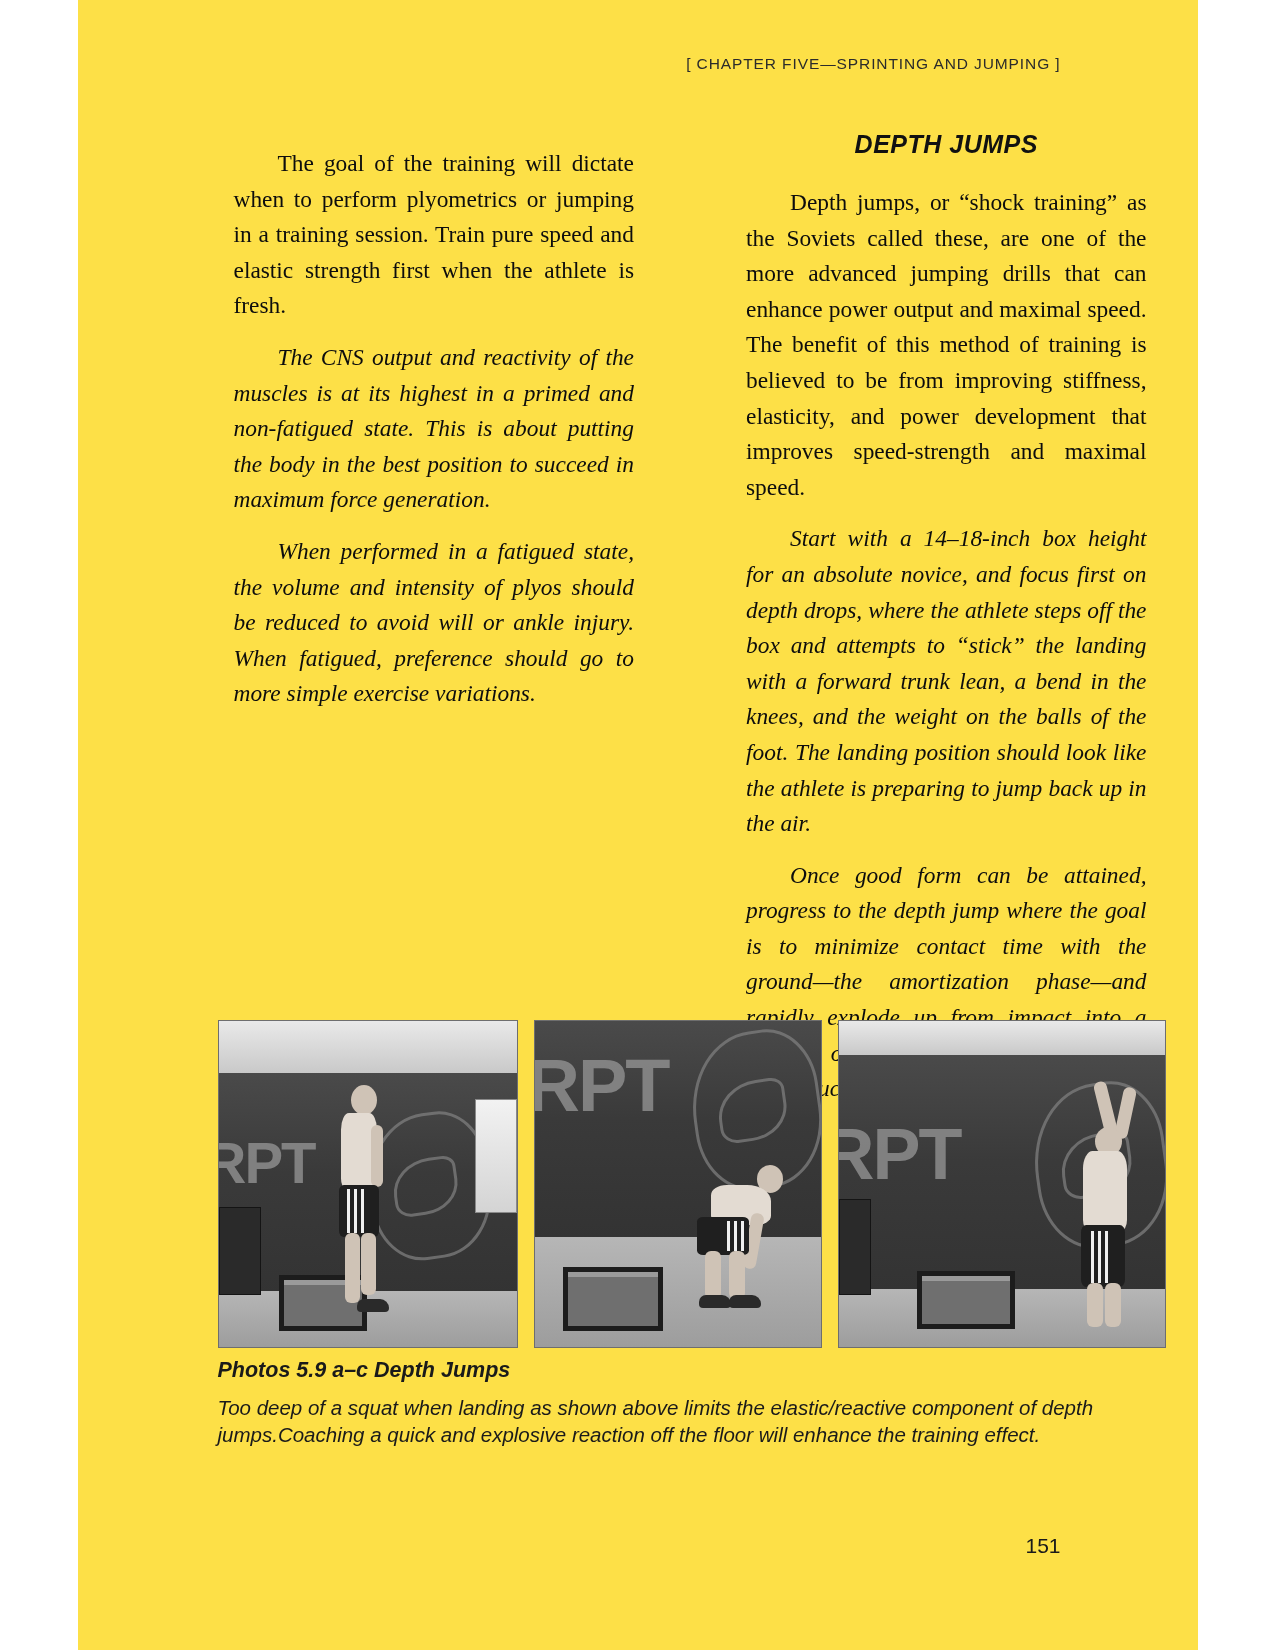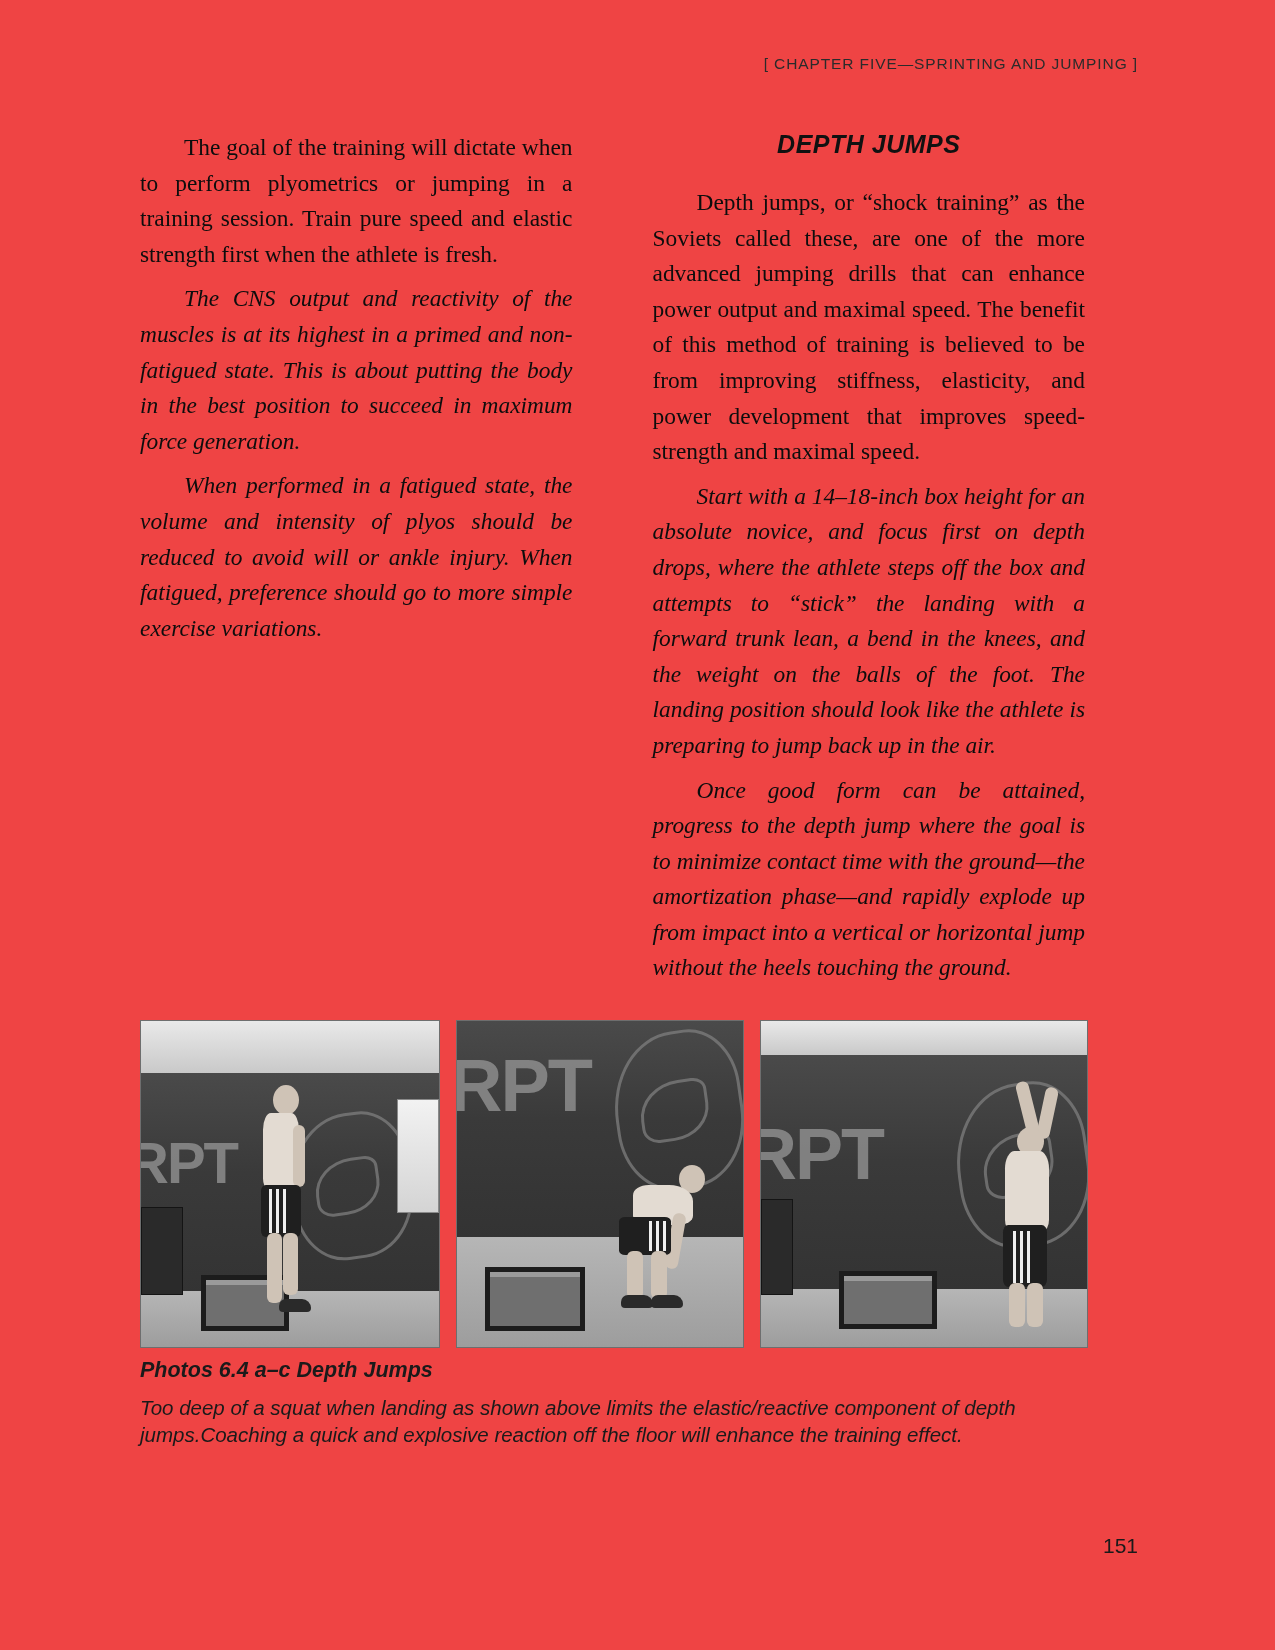--- a/index.html
+++ b/index.html
@@ -2,23 +2,23 @@
 <html><head>
 <meta charset="utf-8">
 <style>
   html, body {
     margin: 0;
     padding: 0;
     background: #ffffff;
   }
   .page {
     position: relative;
-    width: 1275px;
+    width: 1120px;
     height: 1650px;
-    background: #ef4444;
+    background: #fde047;
     margin: 0 auto;
     overflow: hidden;
     font-family: "Liberation Serif", serif;
     color: #000000;
   }
 
   
   .running-head {
     position: absolute;
     top: 55px;
@@ -48,21 +48,21 @@
     font-weight: bold;
     font-style: italic;
     font-size: 25px;
     text-align: center;
     letter-spacing: 0.5px;
     margin: 0 0 26px 0;
     color: #111;
   }
 
   p.body {
-    margin: 0;
+    margin: 16px;
     text-align: justify;
     text-justify: inter-word;
     text-indent: 44px;
     font-size: 23.4px;
     line-height: 35.6px;
     hyphens: manual;
     color: #0d0d0d;
   }
   p.body + p.body {
     margin-top: 9px;
@@ -290,19 +290,19 @@
           <div class="a-stripe" style="left:24px;top:6px;height:52px"></div>
         </div>
         <div class="a-limb" style="left:34px;top:202px;width:16px;height:44px"></div>
         <div class="a-limb" style="left:52px;top:202px;width:16px;height:44px"></div>
       </div>
     </div>
 
   </div>
 
   <div class="caption-block">
-    <p class="caption-title">Photos 6.4 a–c Depth Jumps</p>
+    <p class="caption-title">Photos 5.9 a–c Depth Jumps</p>
     <p class="caption-body">Too deep of a squat when landing as shown above limits the elastic/reactive component of depth jumps.Coaching a quick and explosive reaction off the floor will enhance the training effect.</p>
   </div>
 
   <div class="folio">151</div>
 
 </div>
 
 </body></html>

